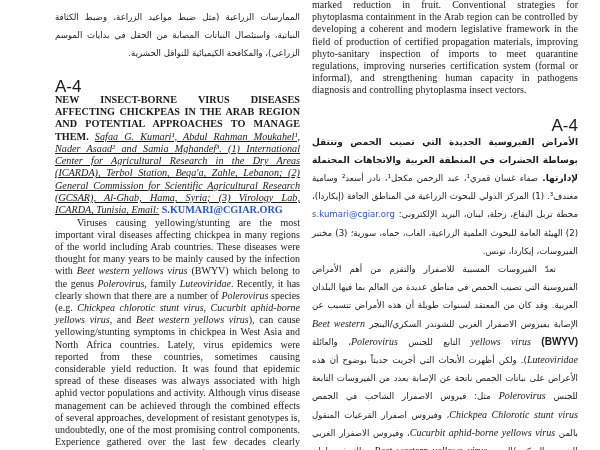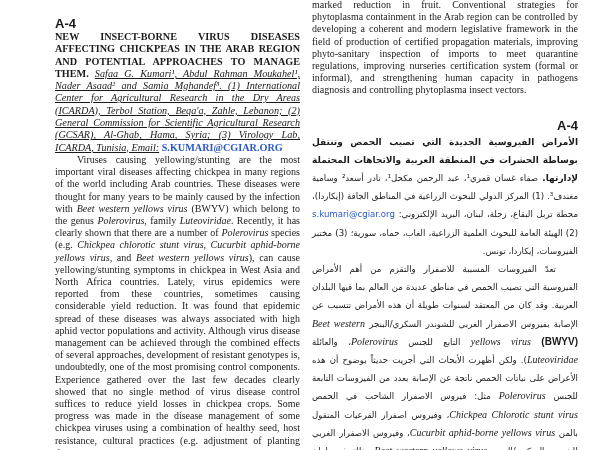--- a/index.html
+++ b/index.html
@@ -2,36 +2,37 @@
 <html><head>
 <meta charset="utf-8">
 <style>
   html, body { margin: 0; padding: 0; background: #ffffff; }
   body { width: 600px; height: 450px; overflow: hidden; position: relative; color: #1a1a1a; }
   .col { position: absolute; top: 0; }
   .left { left: 55px; width: 245px; }
   .right { left: 312px; width: 266px; }
   .ar { direction: rtl; text-align: justify; font-family: "DejaVu Sans", sans-serif; font-size: 8.6px; line-height: 18.2px; }
   .en { font-family: "Liberation Serif", serif; font-size: 10px; line-height: 12.2px; text-align: justify; }
-  .tag { font-family: "Liberation Sans", sans-serif; font-weight: bold; font-size: 13px; line-height: 14px; }
+  .tag { font-family: "Liberation Sans", sans-serif; font-weight: normal; font-size: 17px; line-height: 14px; }
   .title-en { font-family: "Liberation Serif", serif; font-weight: bold; font-size: 10.2px; line-height: 12.3px; text-align: justify; text-transform: uppercase; }
   .authors { font-style: italic; font-weight: normal; text-transform: none; text-decoration: underline; }
   .email { color: #2a56c6; font-style: normal; }
   .indent { text-indent: 22px; }
   i { font-style: italic; }
   .ar-title { font-weight: bold; font-size: 9px; }
   .ar-tag { direction: ltr; text-align: right; }
   .ar .en-inline { font-family: "Liberation Serif", serif; font-style: italic; font-size: 10px; direction: ltr; unicode-bidi: embed; }
   .ar .en-bold { font-family: Liberation Sans, sans-serif; font-weight: bold; font-size: 10px; unicode-bidi: embed; direction: ltr; }
   p { margin: 0; }
 </style>
 </head>
 <body>
 
 <div class="col left">
+  <p class="ar" style="margin-top:8px;">الممارسات الزراعية (مثل ضبط مواعيد الزراعة، وضبط الكثافة النباتية، واستئصال النباتات المصابة من الحقل في بدايات الموسم الزراعي)، والمكافحة الكيميائية للنواقل الحشرية.</p>
 
   <div class="tag" style="margin-top:17px;">A-4</div>
 
   <p class="title-en"><span>NEW INSECT-BORNE VIRUS DISEASES AFFECTING CHICKPEAS IN THE ARAB REGION AND POTENTIAL APPROACHES TO MANAGE THEM.</span> <span class="authors">Safaa G. Kumari¹, Abdul Rahman Moukahel¹, Nader Asaad² and Samia Mghandef³. (1) International Center for Agricultural Research in the Dry Areas (ICARDA), Terbol Station, Beqa'a, Zahle, Lebanon; (2) General Commission for Scientific Agricultural Research (GCSAR), Al-Ghab, Hama, Syria; (3) Virology Lab, ICARDA, Tunisia, Email:</span> <a class="email">s.kumari@cgiar.org</a></p>
 
   <p class="en indent"><span>Viruses causing yellowing/stunting are the most important viral diseases affecting chickpea in many regions of the world including Arab countries. These diseases were thought for many years to be mainly caused by the infection with </span><i>Beet western yellows virus</i><span> (BWYV) which belong to the genus </span><i>Polerovirus</i><span>, family </span><i>Luteoviridae</i><span>. Recently, it has clearly shown that there are a number of </span><i>Polerovirus</i><span> species (e.g. </span><i>Chickpea chlorotic stunt virus, Cucurbit aphid-borne yellows virus,</i><span> and </span><i>Beet western yellows virus</i><span>), can cause yellowing/stunting symptoms in chickpea in West Asia and North Africa countries. Lately, virus epidemics were reported from these countries, sometimes causing considerable yield reduction. It was found that epidemic spread of these diseases was always associated with high aphid vector populations and activity. Although virus disease management can be achieved through the combined effects of several approaches, development of resistant genotypes is, undoubtedly, one of the most promising control components. Experience gathered over the last few decades clearly showed that no single method of virus disease control suffices to reduce yield losses in chickpea crops. Some progress was made in the disease management of some chickpea viruses using a combination of healthy seed, host resistance, cultural practices (e.g. adjustment of planting date,</span></p>
 </div>
 
 <div class="col right">
   <p class="en" style="margin-top:-1px;">marked reduction in fruit. Conventional strategies for phytoplasma containment in the Arab region can be controlled by developing a coherent and modern legislative framework in the field of production of certified propagation materials, improving phyto-sanitary inspection of imports to meet quarantine regulations, improving nurseries certification system (formal or informal), and strengthening human capacity in pathogens diagnosis and controlling phytoplasma insect vectors.</p>

